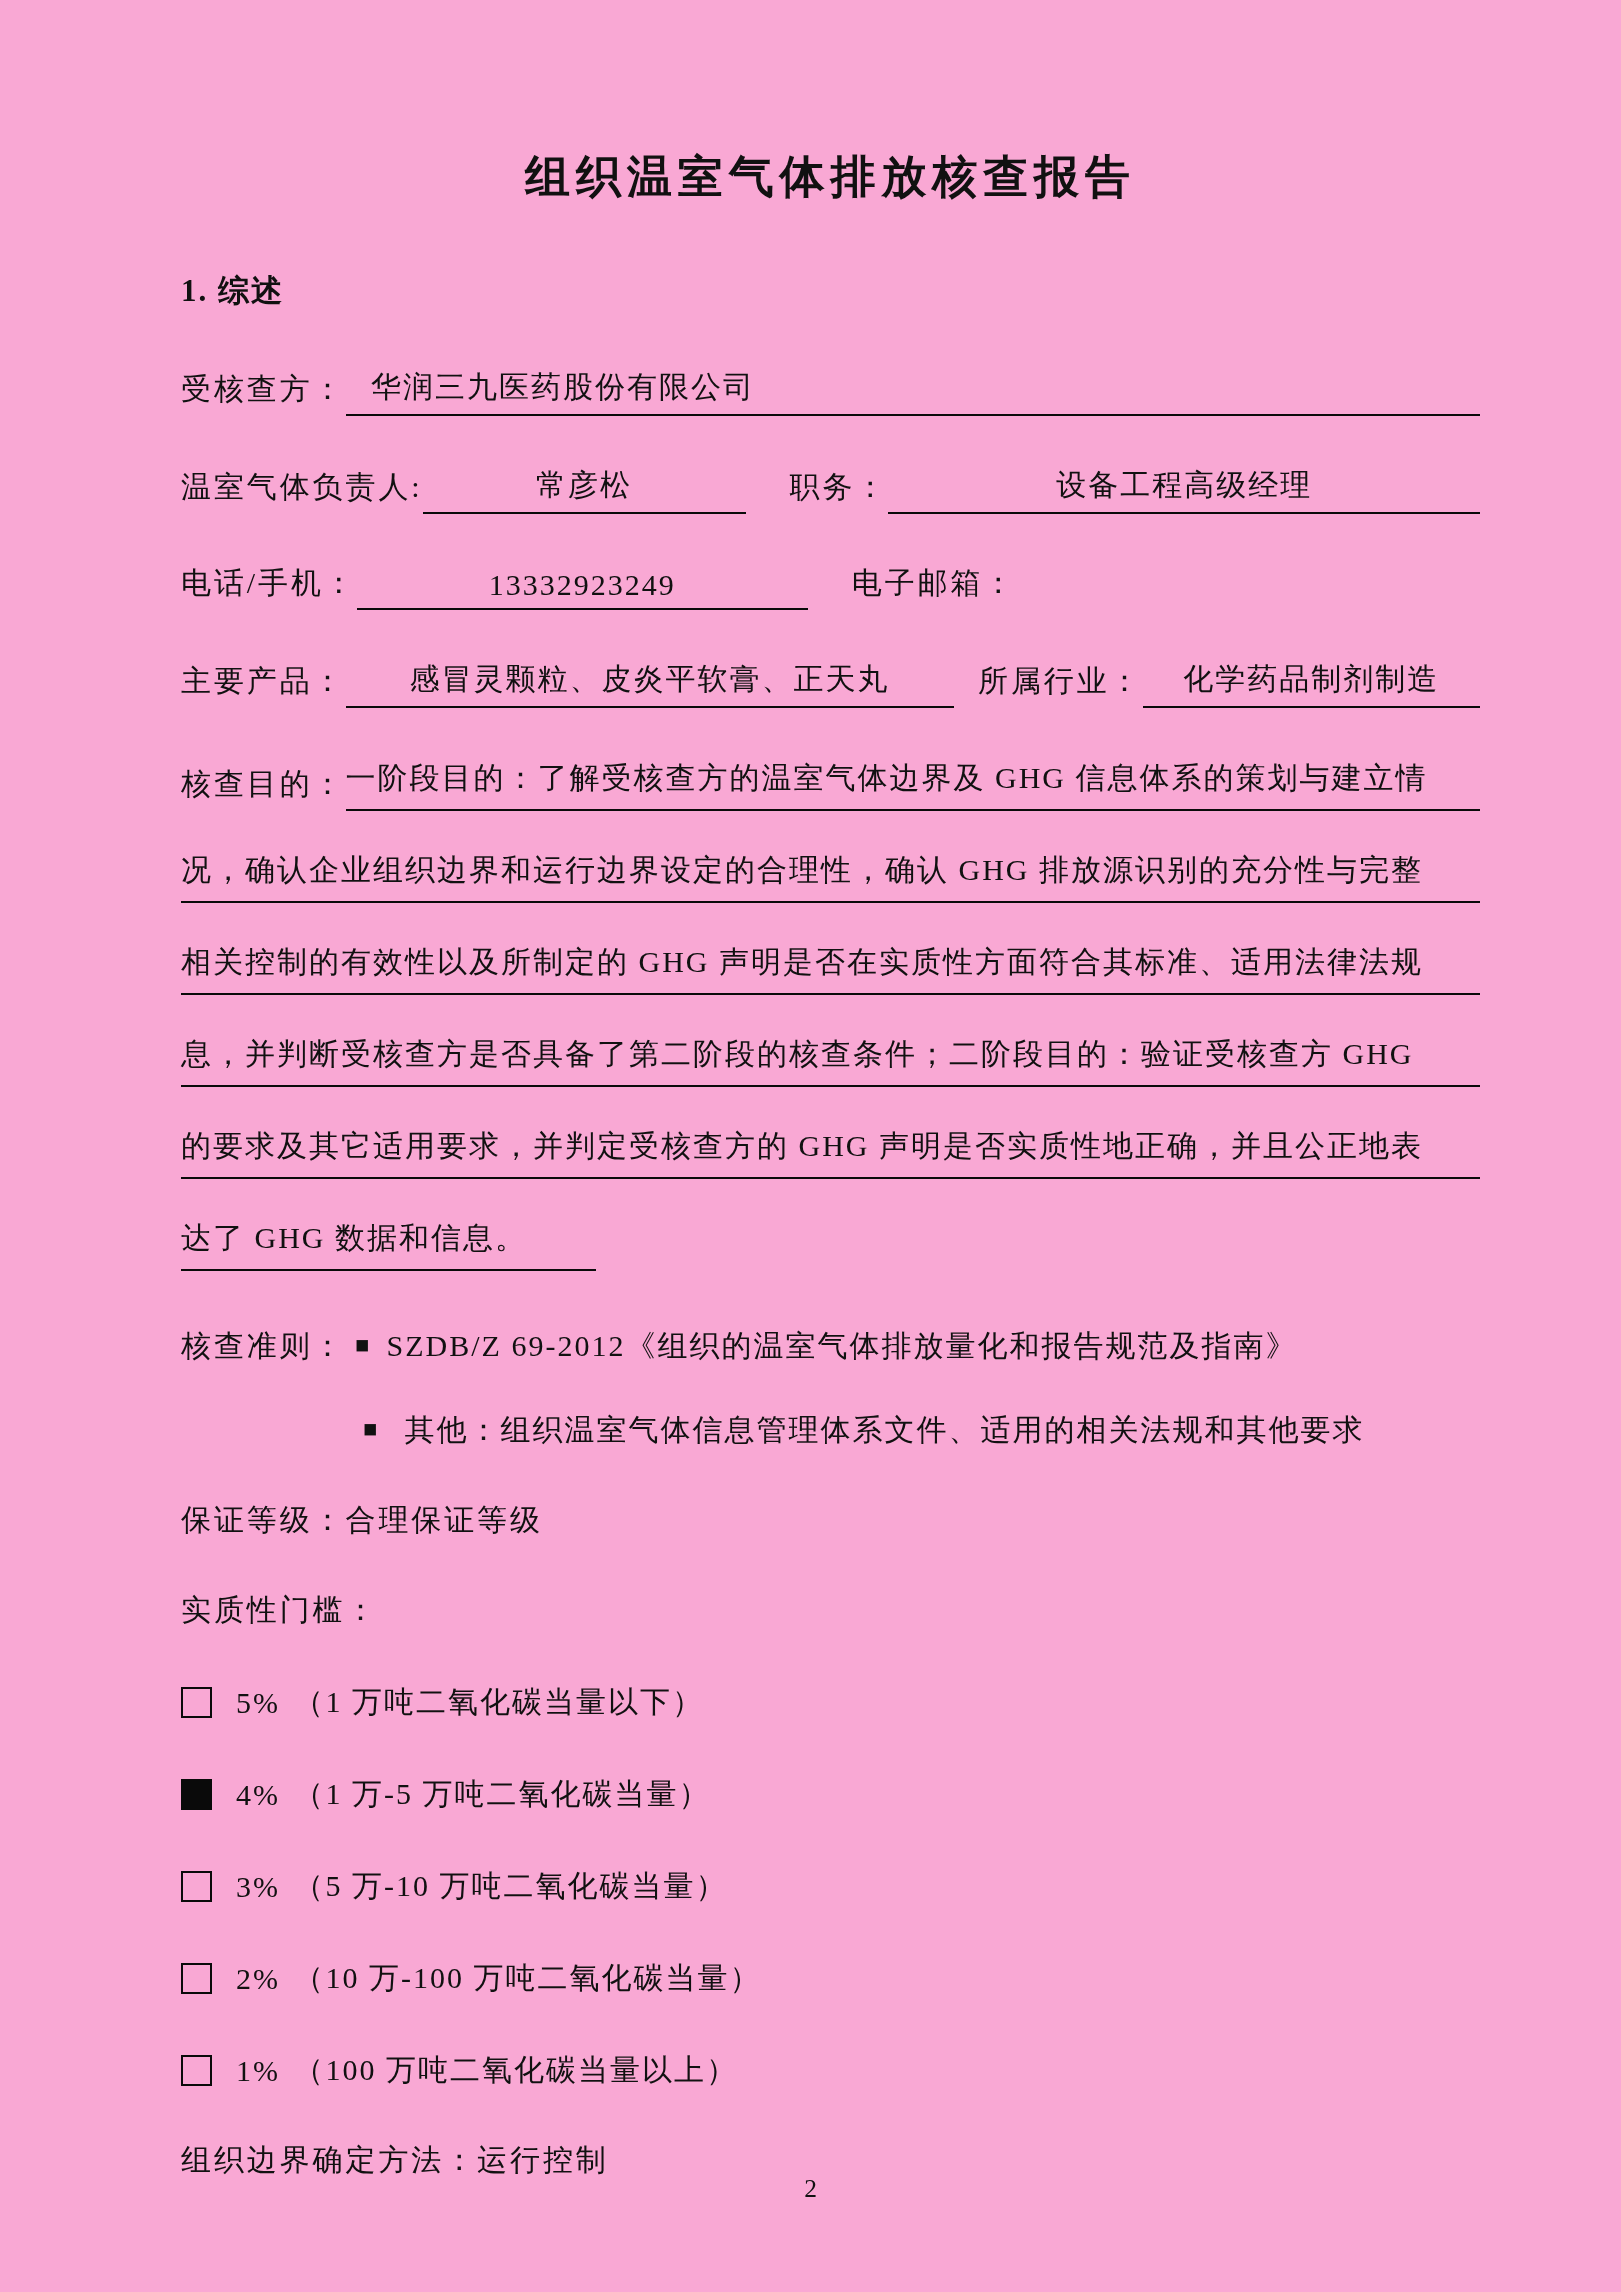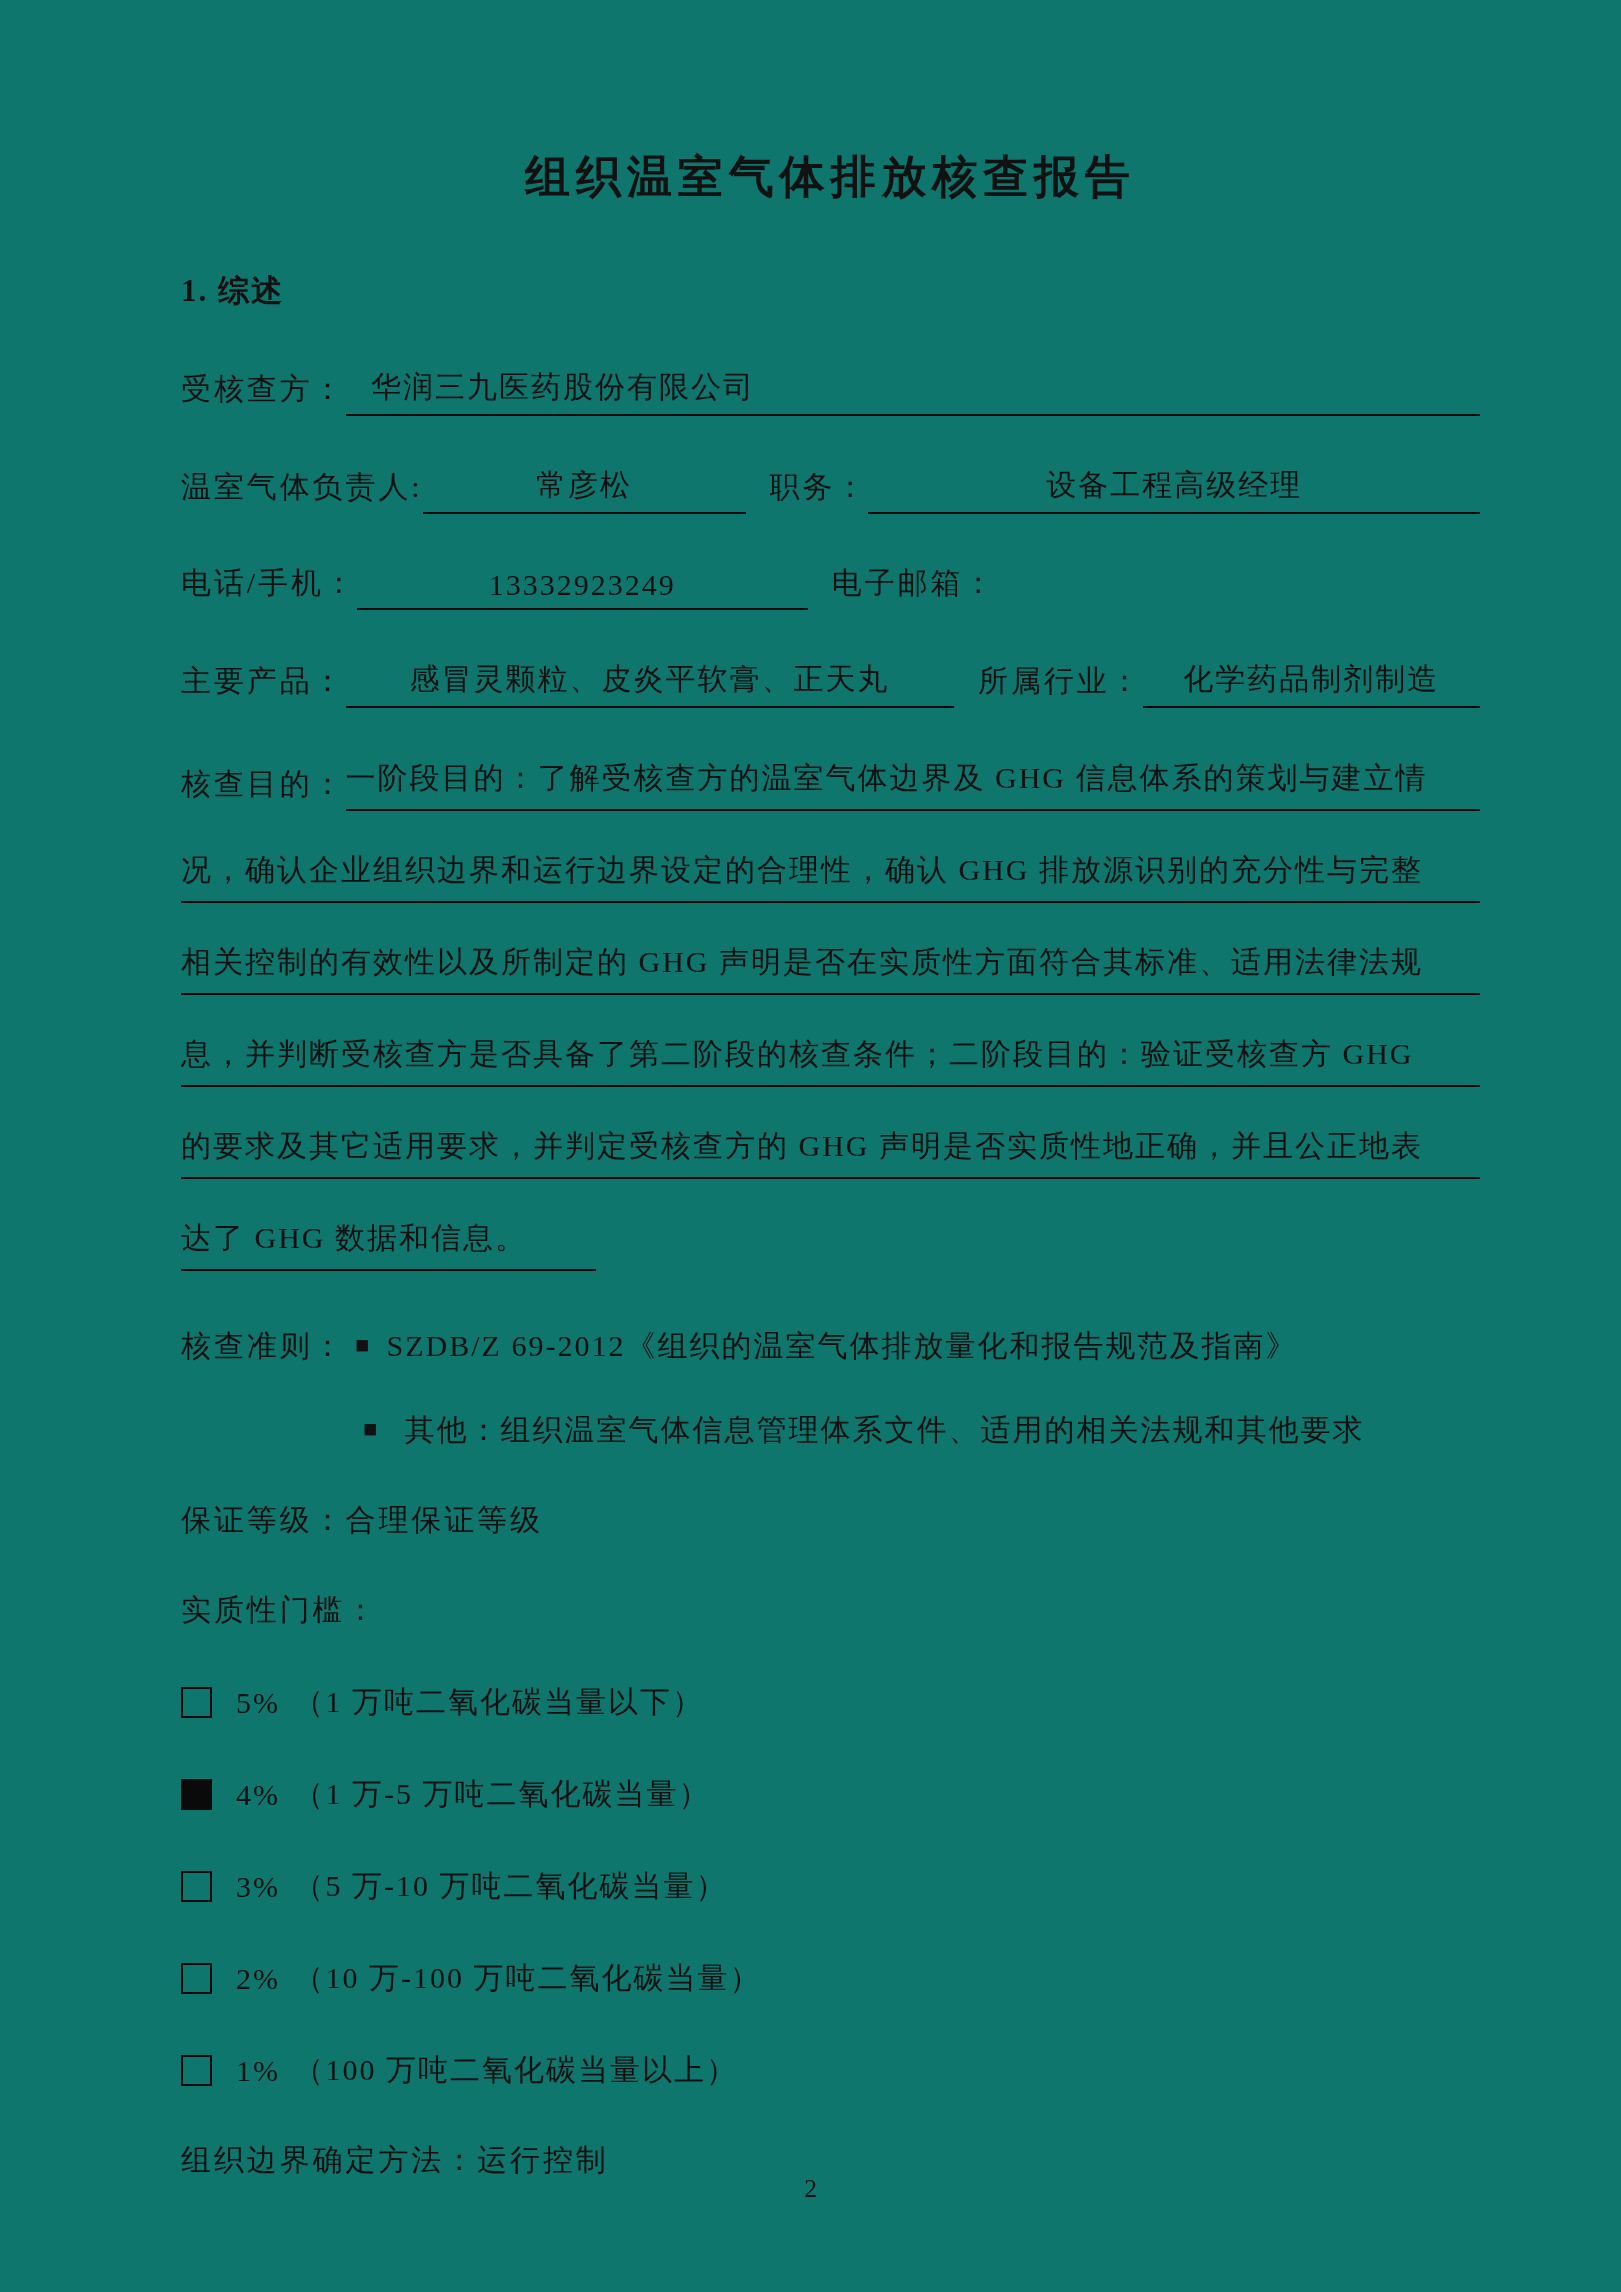--- a/index.html
+++ b/index.html
@@ -1,20 +1,20 @@
 <!DOCTYPE html>
 <html><head>
 <meta charset="utf-8">
 <style>
   html,body{margin:0;padding:0;background:#e9e9e9;}
   .page{
     position:relative;
     width:1621px;height:2293px;
     margin:0 auto;
-    background:#0f766e;
+    background:#f9a8d4;
     box-sizing:border-box;
     padding:147px 141px 0 181px;
     font-family:"Liberation Serif","DejaVu Serif",serif;
     color:#111;
     font-size:30px;
     overflow:hidden;
   }
   .doc-title{
     text-align:center;
     font-size:45px;
@@ -39,21 +39,21 @@
     border-bottom:2.9px solid #0a0a0a;
     padding:0 0 5.9px 0;
     text-align:center;
     letter-spacing:2px;
   }
   .fvalue.grow{flex:1 1 auto;}
   .fvalue.left{text-align:left;padding-left:25.5px;}
   .w-manager{width:323px;}
   .w-phone{width:451px;}
   .w-products{width:608px;}
-  .gap45{margin-left:24px;text-align:right;}
+  .gap45{margin-left:44px;text-align:right;}
   .gap25{margin-left:24.5px;}
   .purpose-row{display:flex;align-items:flex-end;margin-bottom:38px;}
   .purpose-line{
     border-bottom:2.9px solid #0a0a0a;
     padding-bottom:11px;
     letter-spacing:2px;
     line-height:41px;
     margin-bottom:38px;
   }
   .purpose-row .purpose-line{margin-bottom:0;flex:1 1 auto;}

